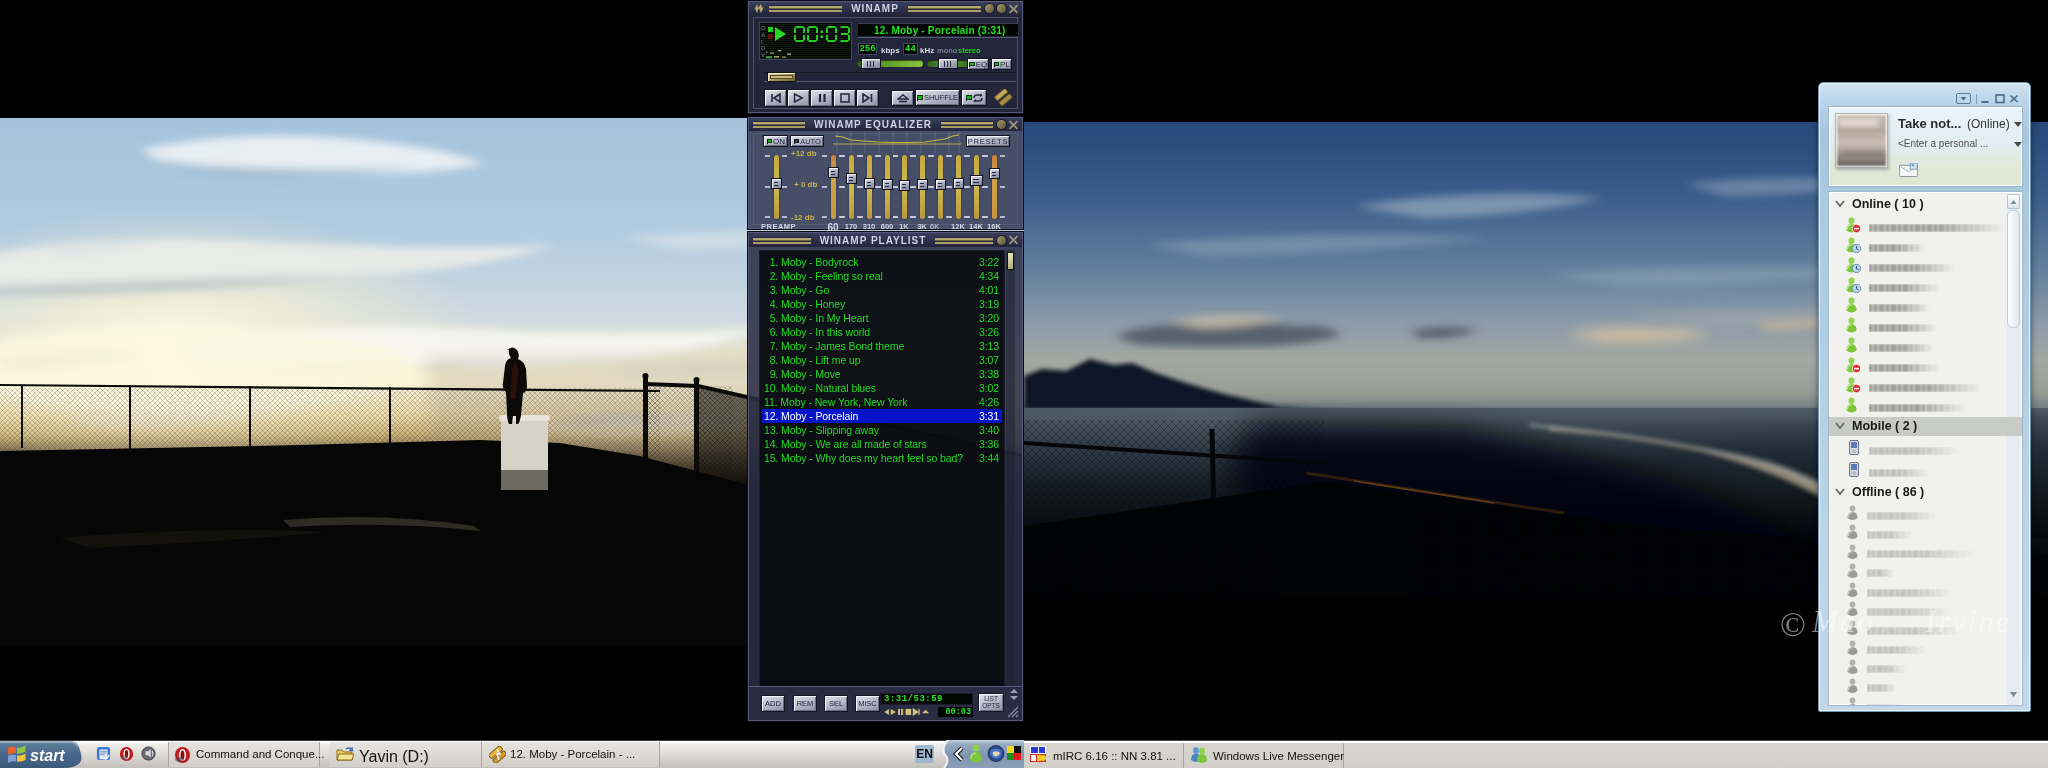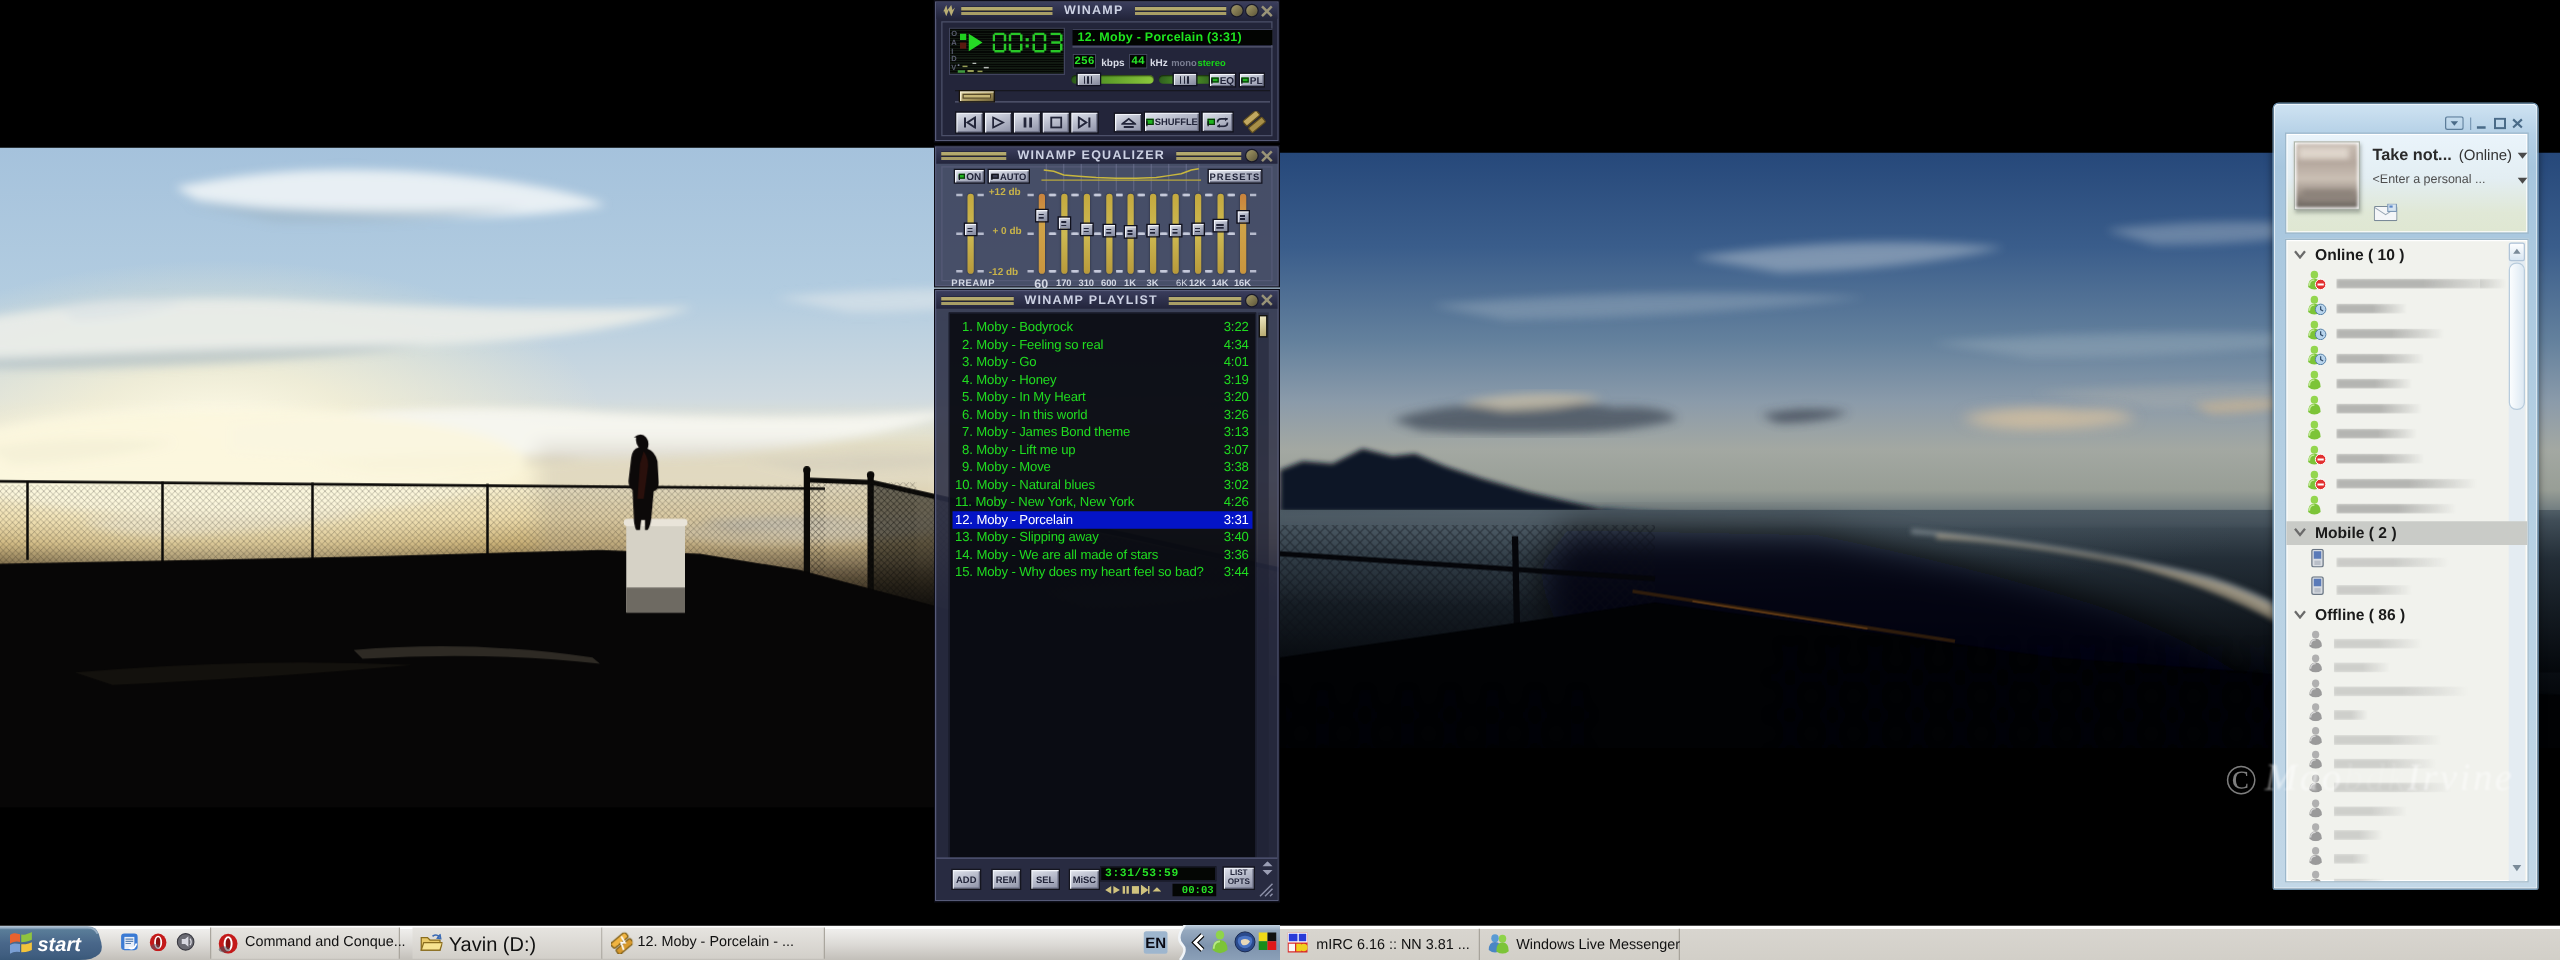--- a/index.html
+++ b/index.html
@@ -10,21 +10,21 @@
   
   .wa { position:absolute; left:748px; width:275px; }
   .wa-body { position:absolute; inset:0; background:rgba(38,40,62,0.93); border:1px solid #565a78; outline:1px solid #0c0c16; }
   .wa-title { position:absolute; left:1px; top:1px; right:1px; height:13px; background:linear-gradient(#3a3d5c,#23253c); display:flex; align-items:center; }
   .wa-title .txt { color:#cdd2e4; font-weight:bold; font-size:10px; letter-spacing:1px; white-space:nowrap; padding:0 5px; }
   .stripe { flex:1; height:7px; margin:0 4px; background:linear-gradient(#23253c 0 1px, #b3a96e 1px 3px, #6b6340 3px 4px, #23253c 4px 5px, #a89e66 5px 7px); }
   .wa-btn { width:9px; height:9px; margin-right:3px; background:linear-gradient(135deg,#a49a68,#5c5538); border-radius:50%; box-shadow:0 0 0 1px #191a28; }
   .wa-x { width:9px; height:9px; margin-right:4px; position:relative; }
   .wa-x:before, .wa-x:after { content:""; position:absolute; left:-1px; top:3.5px; width:11px; height:2px; background:#9a9478; }
   .wa-x:before { transform:rotate(45deg); } .wa-x:after { transform:rotate(-45deg); }
-  .bevbtn { position:absolute; background:linear-gradient(160deg,#e2e5ee 0%,#b9bdcc 45%,#8d91a6 100%); border:1px solid #14151f; box-shadow:inset 1px 1px 0 #f4f6fb, inset -1px -1px 0 #696d82; color:#22253a; font-weight:bold; display:flex; align-items:center; justify-content:center; }
+  .bevbtn { position:absolute; background:linear-gradient(160deg,#e2e5ee 0%,#b9bdcc 45%,#8d91a6 100%); border:1px solid #14151f; box-shadow:inset 1px 1px 0 #f4f6fb, inset -1px -1px 0 #696d82; color:#22253a; font-weight:normal; display:flex; align-items:center; justify-content:center; }
   .flag { display:inline-block; width:5px; height:7px; position:relative; margin-right:2px; }
   .flag:before { content:""; position:absolute; left:0.5px; top:1px; width:3.5px; height:2.5px; background:#1fb41f; border:0.5px solid #0a3a0a; }
   .flag:after { content:""; position:absolute; left:0.5px; top:2.5px; width:1px; height:4px; background:#14161f; }
   .flag.off:before { background:#3a3d52; border-color:#14161f; }
   .led { color:#27e227; font-family:"Liberation Mono",monospace; font-weight:bold; }
 </style>
 </head>
 <body>
 <div id="stage">
 
@@ -289,21 +289,21 @@
         <g fill="#a8ae5e" opacity="0.9">
             <rect x="4" y="2.5" width="4" height="1.2"></rect>
             <rect x="8" y="6" width="5" height="1.6"></rect>
             <rect x="16" y="6.5" width="4" height="1.2"></rect>
           </g>
         <rect x="0" y="6.2" width="6" height="2" fill="#3f9a3f"></rect>
       </svg>
     </div>
 
     <div class="abs" style="left:110px;top:22px;width:160px;height:13px;background:#020402;border-top:1px solid #3c3f58;">
-      <div style="color:#1fe51f;font-size:10px;font-weight:bold;letter-spacing:0.2px;padding-left:4px;line-height:13px;white-space:nowrap">12. Moby - Porcelain (3:31)</div>
+      <div style="color:#1fe51f;font-size:10px;font-weight:bold;letter-spacing:0.2px;padding-left:16px;line-height:13px;white-space:nowrap">12. Moby - Porcelain (3:31)</div>
     </div>
     <div class="abs" style="left:110px;top:36px;width:160px;height:1px;background:#595c75"></div>
 
     <div class="abs led" style="left:110px;top:42px;width:19px;height:12px;background:#030503;border:1px solid #41445e;font-size:9px;line-height:11px;text-align:center">256</div>
     <div class="abs" style="left:133px;top:45px;color:#d8dbe6;font-size:8px;font-weight:bold">kbps</div>
     <div class="abs led" style="left:155px;top:42px;width:15px;height:12px;background:#030503;border:1px solid #41445e;font-size:9px;line-height:11px;text-align:center">44</div>
     <div class="abs" style="left:172px;top:45px;color:#d8dbe6;font-size:8px;font-weight:bold">kHz</div>
     <div class="abs" style="left:189px;top:45px;color:#7a7e92;font-size:7.5px;font-weight:bold">mono</div>
     <div class="abs" style="left:210px;top:45px;color:#17d617;font-size:7.5px;font-weight:bold">stereo</div>
 
@@ -488,21 +488,21 @@
         <div class="abs" style="left:189.5px;top:38px;width:5px;height:64px;border-radius:3px;background:linear-gradient(180deg,#c4a93e,#cdb952 50%,#b89a3a);box-shadow:0 0 2px rgba(0,0,0,0.5)"></div>
         <div class="abs" style="left:181px;top:38px;width:5px;height:1.5px;background:#c9cede;opacity:0.85"></div>
         <div class="abs" style="left:198px;top:38px;width:5px;height:1.5px;background:#c9cede;opacity:0.85"></div>
         <div class="abs" style="left:181px;top:69px;width:5px;height:1.5px;background:#c9cede;opacity:0.85"></div>
         <div class="abs" style="left:198px;top:69px;width:5px;height:1.5px;background:#c9cede;opacity:0.85"></div>
         <div class="abs" style="left:181px;top:99px;width:5px;height:1.5px;background:#c9cede;opacity:0.85"></div>
         <div class="abs" style="left:198px;top:99px;width:5px;height:1.5px;background:#c9cede;opacity:0.85"></div>
         <div class="abs" style="left:186.5px;top:62px;width:11px;height:11px;background:linear-gradient(160deg,#dde0e9,#9ca1b5 60%,#848a9e);border:1px solid #10111d;box-shadow:inset 1px 1px 0 #f2f4f9">
           <div style="margin:2px 2.5px;height:5px;background:repeating-linear-gradient(0deg,#23263a 0 1.2px,transparent 1.2px 2.6px)"></div>
         </div>
-        <div class="abs" style="left:182px;top:105px;width:20px;text-align:right;color:#d4d8e4;font-size:7.5px;font-weight:normal">6K</div>
+        <div class="abs" style="left:182px;top:105px;width:20px;text-align:left;color:#d4d8e4;font-size:7.5px;font-weight:normal">6K</div>
         <div class="abs" style="left:207.5px;top:38px;width:5px;height:64px;border-radius:3px;background:linear-gradient(180deg,#c4a93e,#cdb952 50%,#b89a3a);box-shadow:0 0 2px rgba(0,0,0,0.5)"></div>
         <div class="abs" style="left:199px;top:38px;width:5px;height:1.5px;background:#c9cede;opacity:0.85"></div>
         <div class="abs" style="left:216px;top:38px;width:5px;height:1.5px;background:#c9cede;opacity:0.85"></div>
         <div class="abs" style="left:199px;top:69px;width:5px;height:1.5px;background:#c9cede;opacity:0.85"></div>
         <div class="abs" style="left:216px;top:69px;width:5px;height:1.5px;background:#c9cede;opacity:0.85"></div>
         <div class="abs" style="left:199px;top:99px;width:5px;height:1.5px;background:#c9cede;opacity:0.85"></div>
         <div class="abs" style="left:216px;top:99px;width:5px;height:1.5px;background:#c9cede;opacity:0.85"></div>
         <div class="abs" style="left:204.5px;top:61px;width:11px;height:11px;background:linear-gradient(160deg,#dde0e9,#9ca1b5 60%,#848a9e);border:1px solid #10111d;box-shadow:inset 1px 1px 0 #f2f4f9">
           <div style="margin:2px 2.5px;height:5px;background:repeating-linear-gradient(0deg,#23263a 0 1.2px,transparent 1.2px 2.6px)"></div>
         </div>

